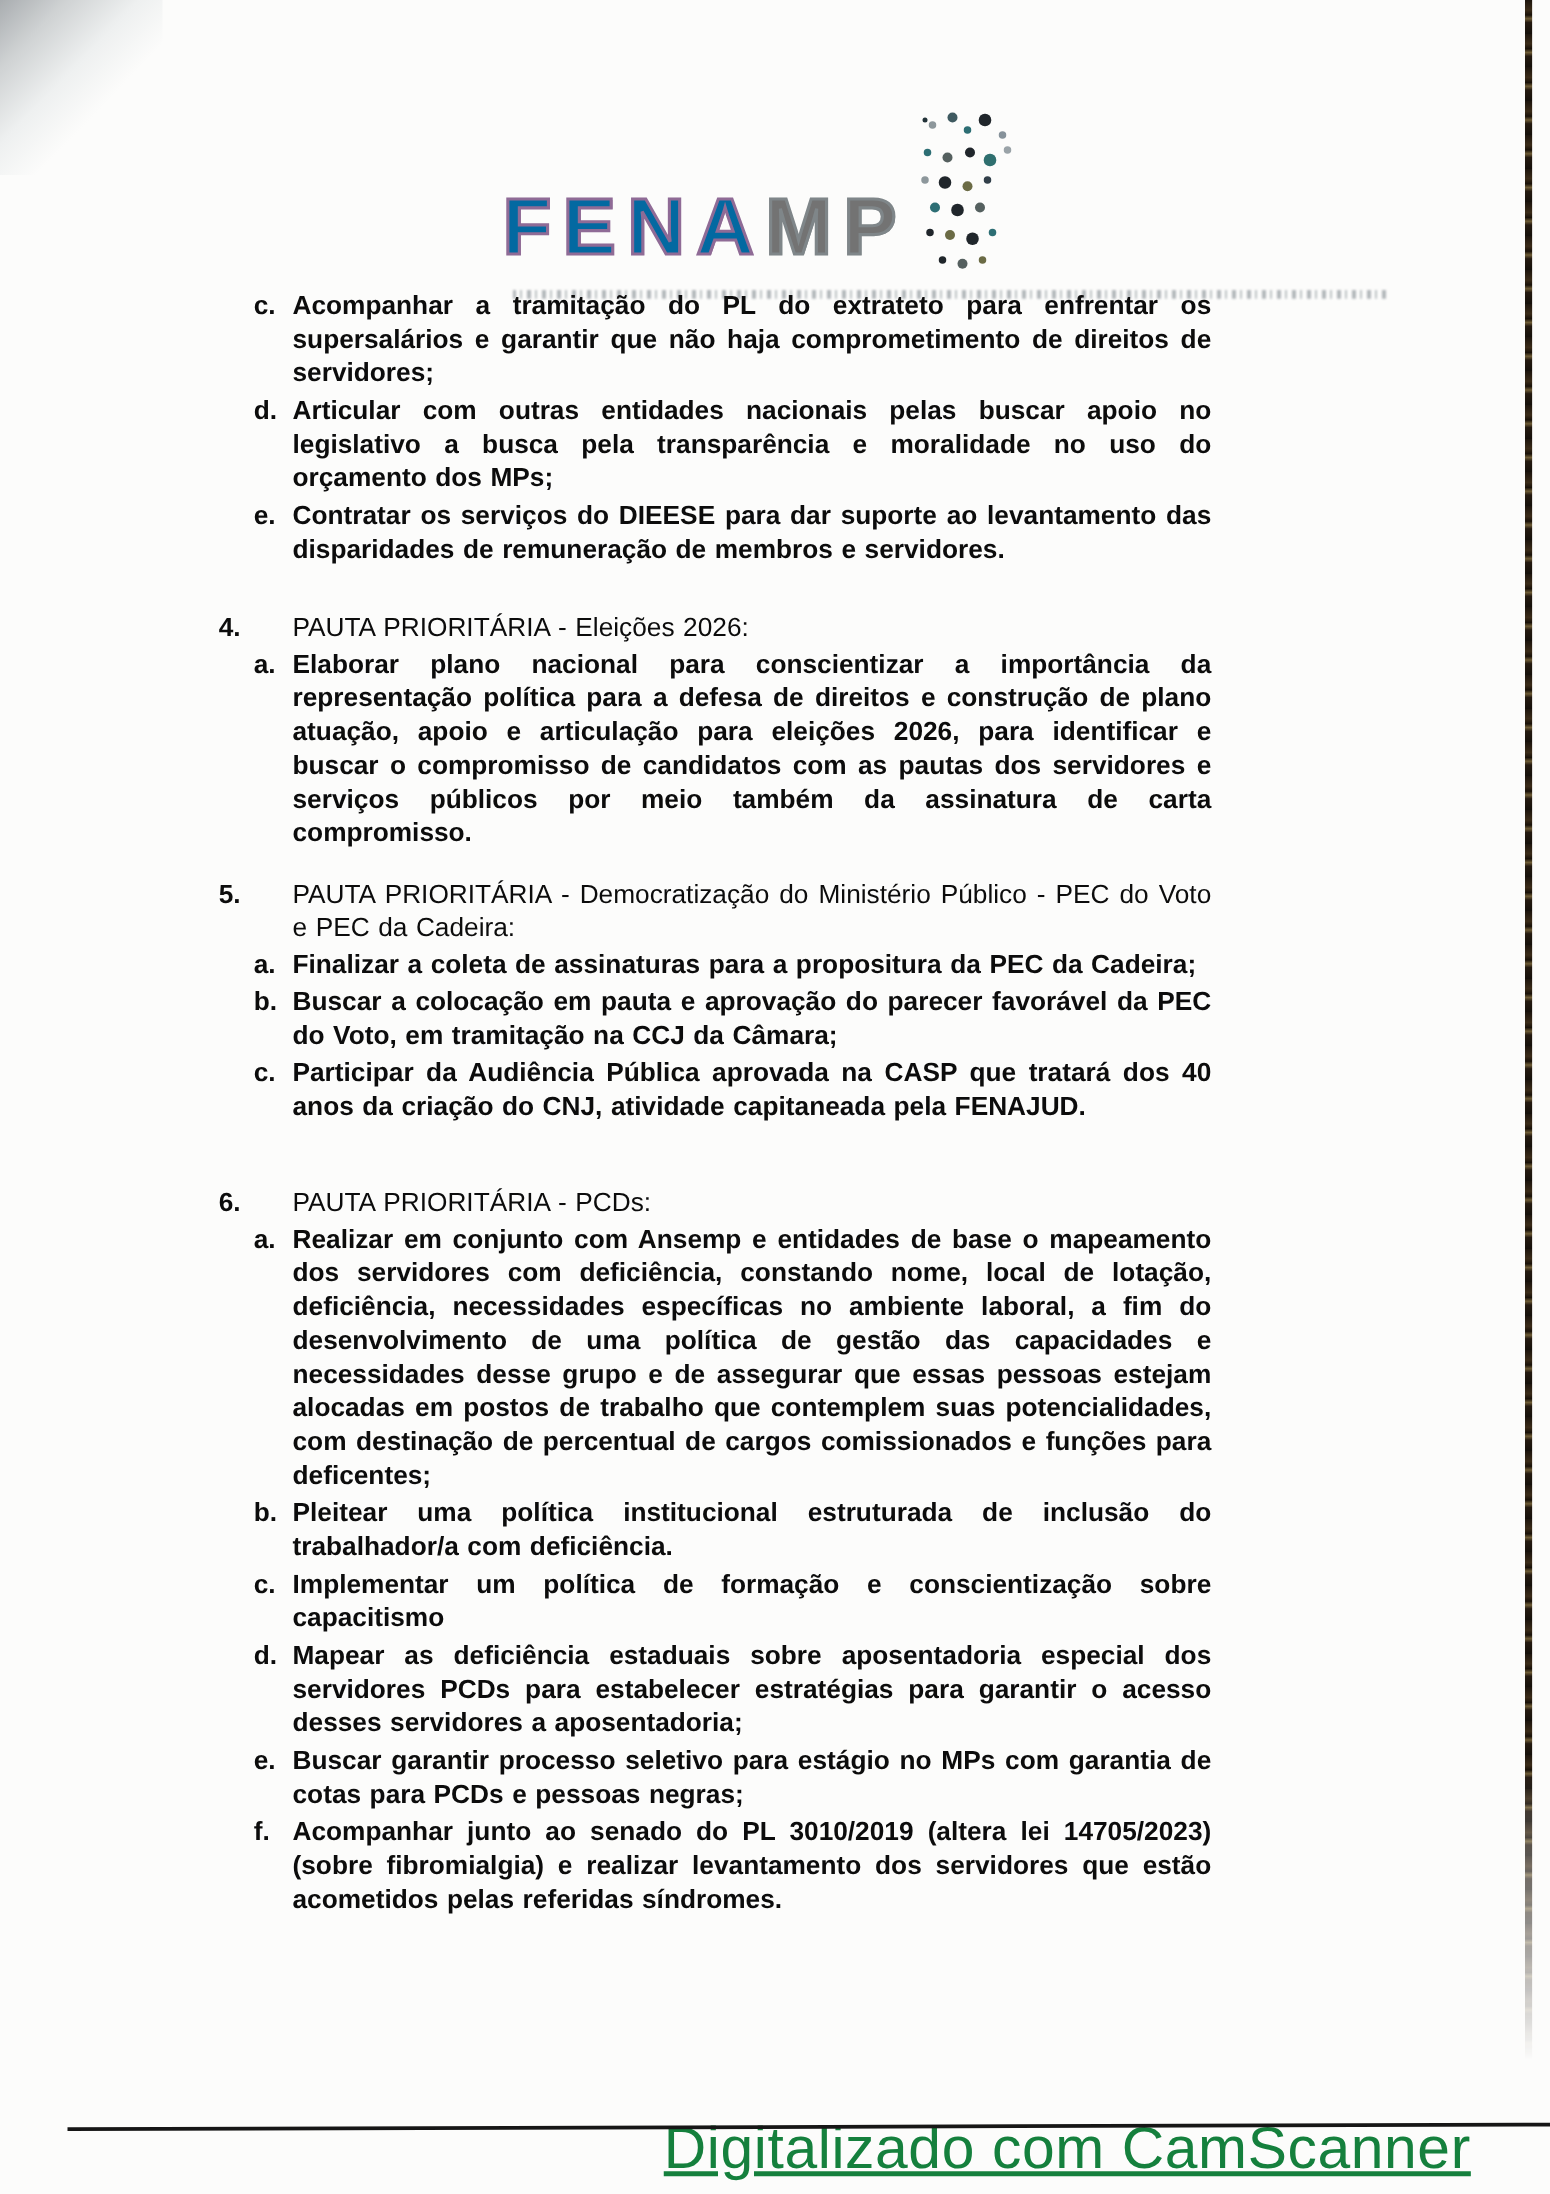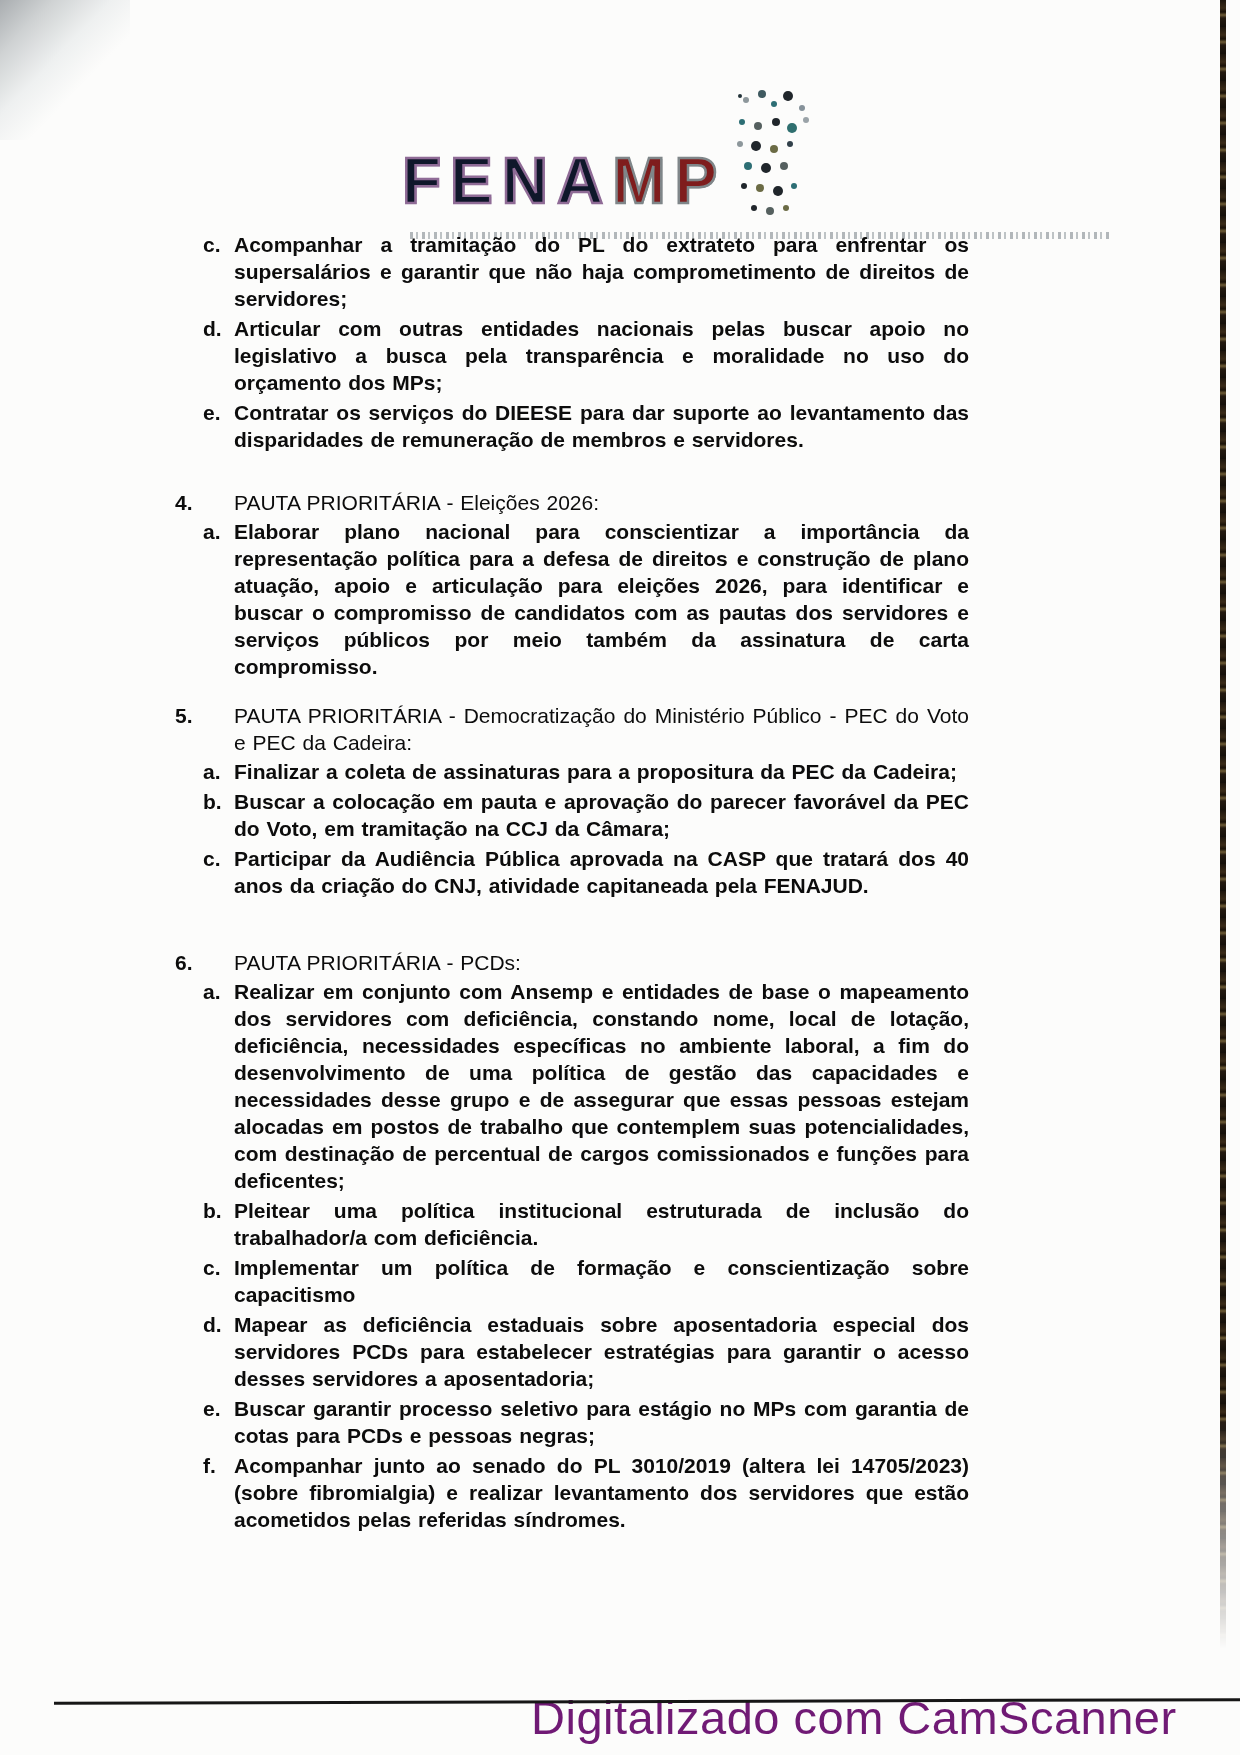--- a/index.html
+++ b/index.html
@@ -22,26 +22,26 @@
     background:repeating-linear-gradient(180deg,
       #1d150d 0px,#3a2b18 8px,#191108 12px,#6e5c36 15px,#241a10 18px,#15100a 27px);
     -webkit-mask-image:linear-gradient(180deg,#000 86%,transparent 100%);
     mask-image:linear-gradient(180deg,#000 86%,transparent 100%);
   }
 
   
   .logo{position:absolute;left:402px;top:146px;width:460px;height:110px;}
   .logo-text{font-size:64px;font-weight:700;letter-spacing:9px;line-height:70px;white-space:nowrap;}
   .logo-fena{
-    color:#0f172a;
+    color:#0369a1;
     -webkit-text-stroke:2.5px #8f6b96;
     text-shadow:1px 1px 0 #9b7aa1;
   }
   .logo-mp{
-    color:#7f1d1d;
+    color:#737373;
     -webkit-text-stroke:2.5px #7f8689;
     text-shadow:1px 1px 0 #8d9396;
   }
   .logo-tagline{
     position:absolute;left:8px;top:86px;width:700px;height:7px;
     background:repeating-linear-gradient(90deg,#9aa0a5 0 3px,rgba(255,255,255,0) 3px 6px,#aab0b4 6px 8px,rgba(255,255,255,0) 8px 12px);
     filter:blur(0.7px);opacity:.75;
   }
   .logo-dots{
     position:absolute;left:336px;top:-52px;width:4px;height:4px;border-radius:50%;
@@ -70,21 +70,21 @@
   .section-header{display:flex;margin-bottom:2px;}
   .section-number{flex:0 0 59px;font-weight:700;}
   .section-title{flex:1;font-weight:400;text-align:justify;}
   .content > .section:nth-child(4){margin-top:36px;}
   .content > .section:nth-child(5){margin-top:22px;}
   .content > .section:nth-child(6){margin-top:50px;}
 
   
   .footer-text{
     position:absolute;left:531px;top:1690px;
-    font-size:47px;color:#701a75;letter-spacing:.5px;white-space:nowrap;
+    font-size:47px;color:#15803d;letter-spacing:.5px;white-space:nowrap;text-decoration:underline;
   }
   .footer-line{
     position:absolute;left:54px;top:1700px;width:1186px;height:3px;
     background:#161616;transform:rotate(-0.18deg);z-index:2;
   }
 </style>
 </head>
 <body>
 
 <div class="corner-fold"></div>

